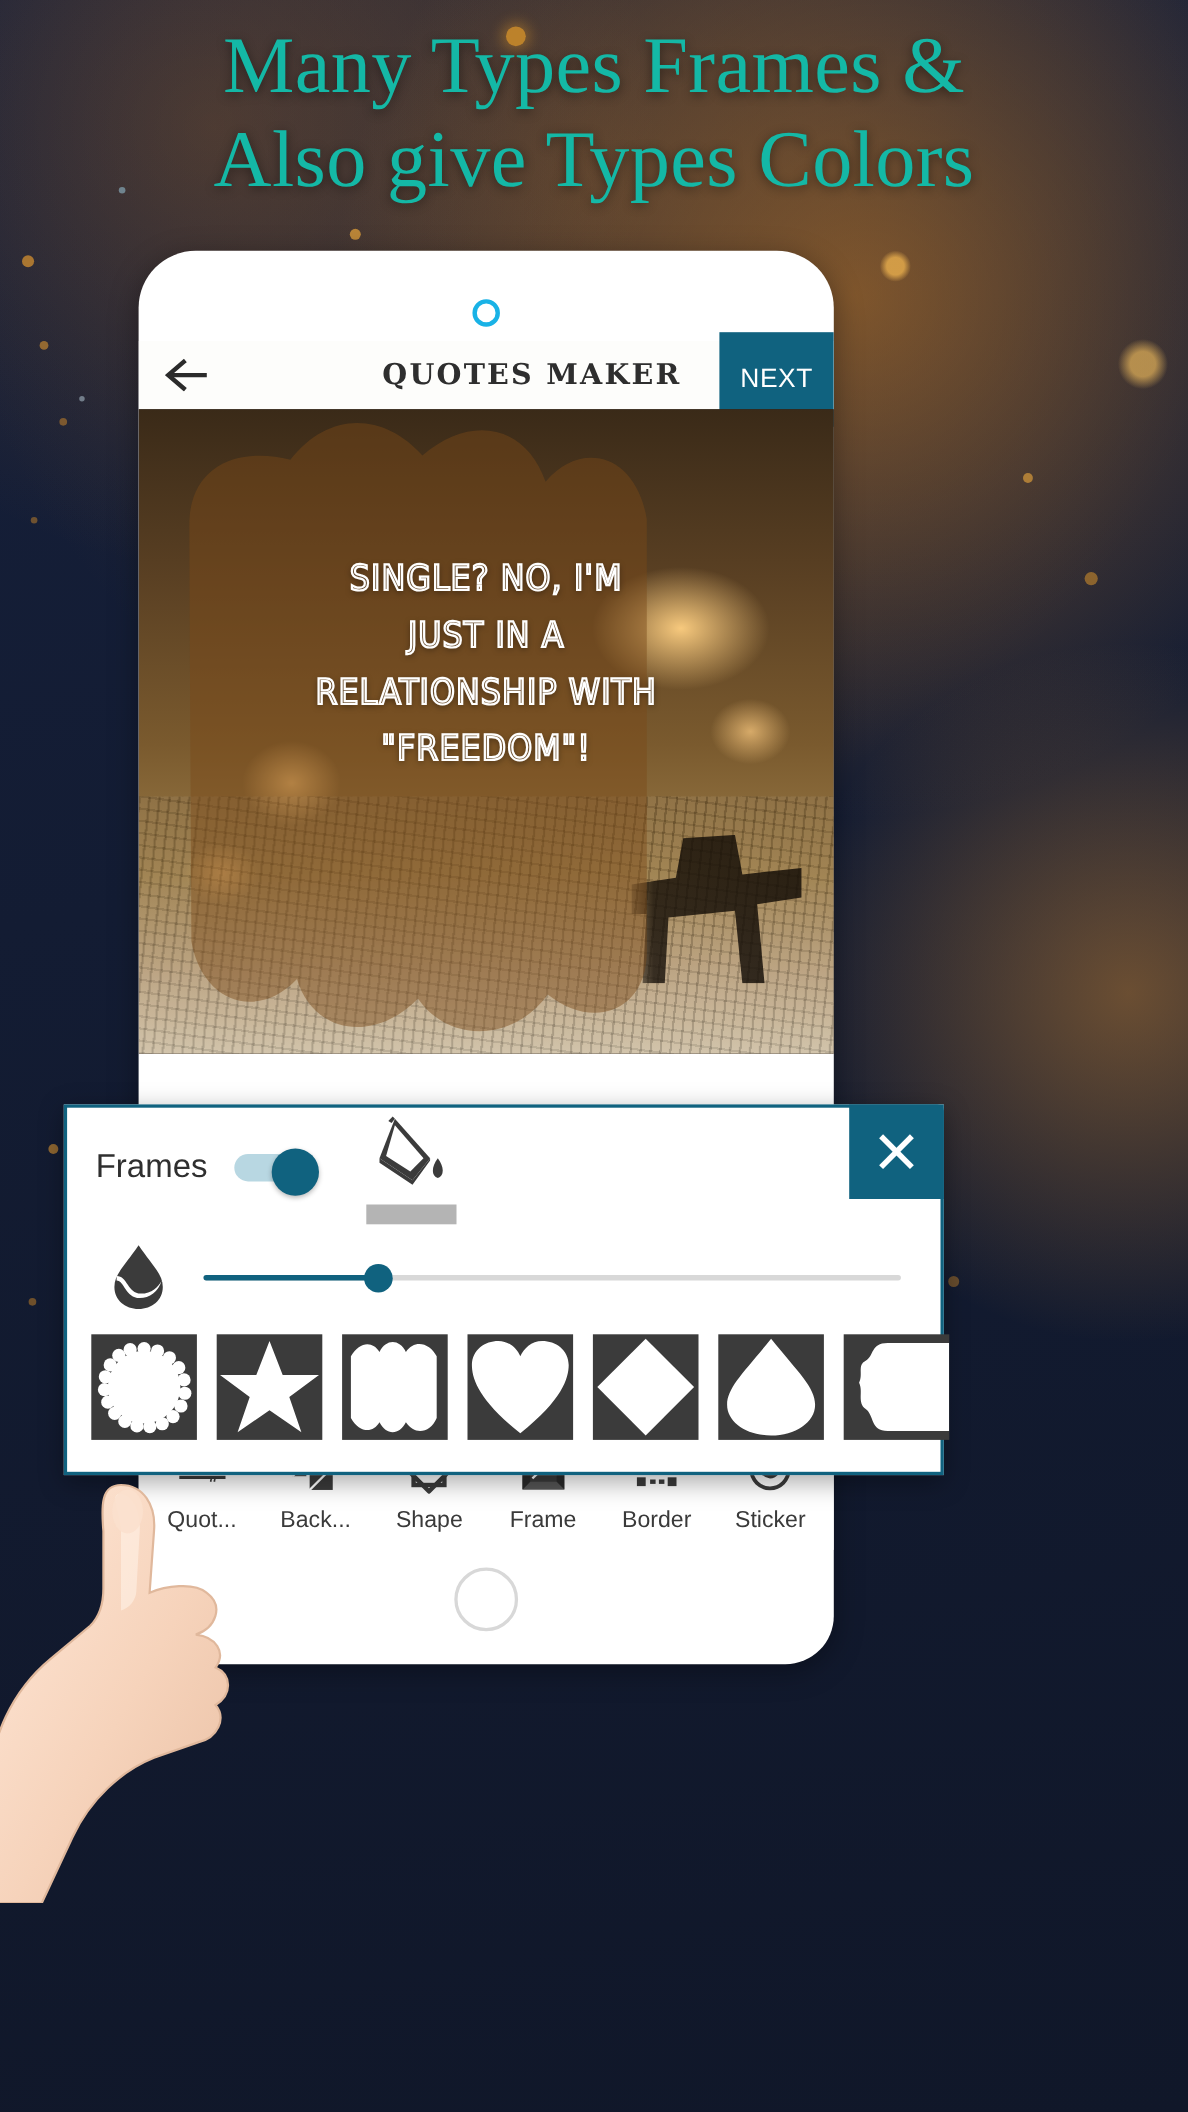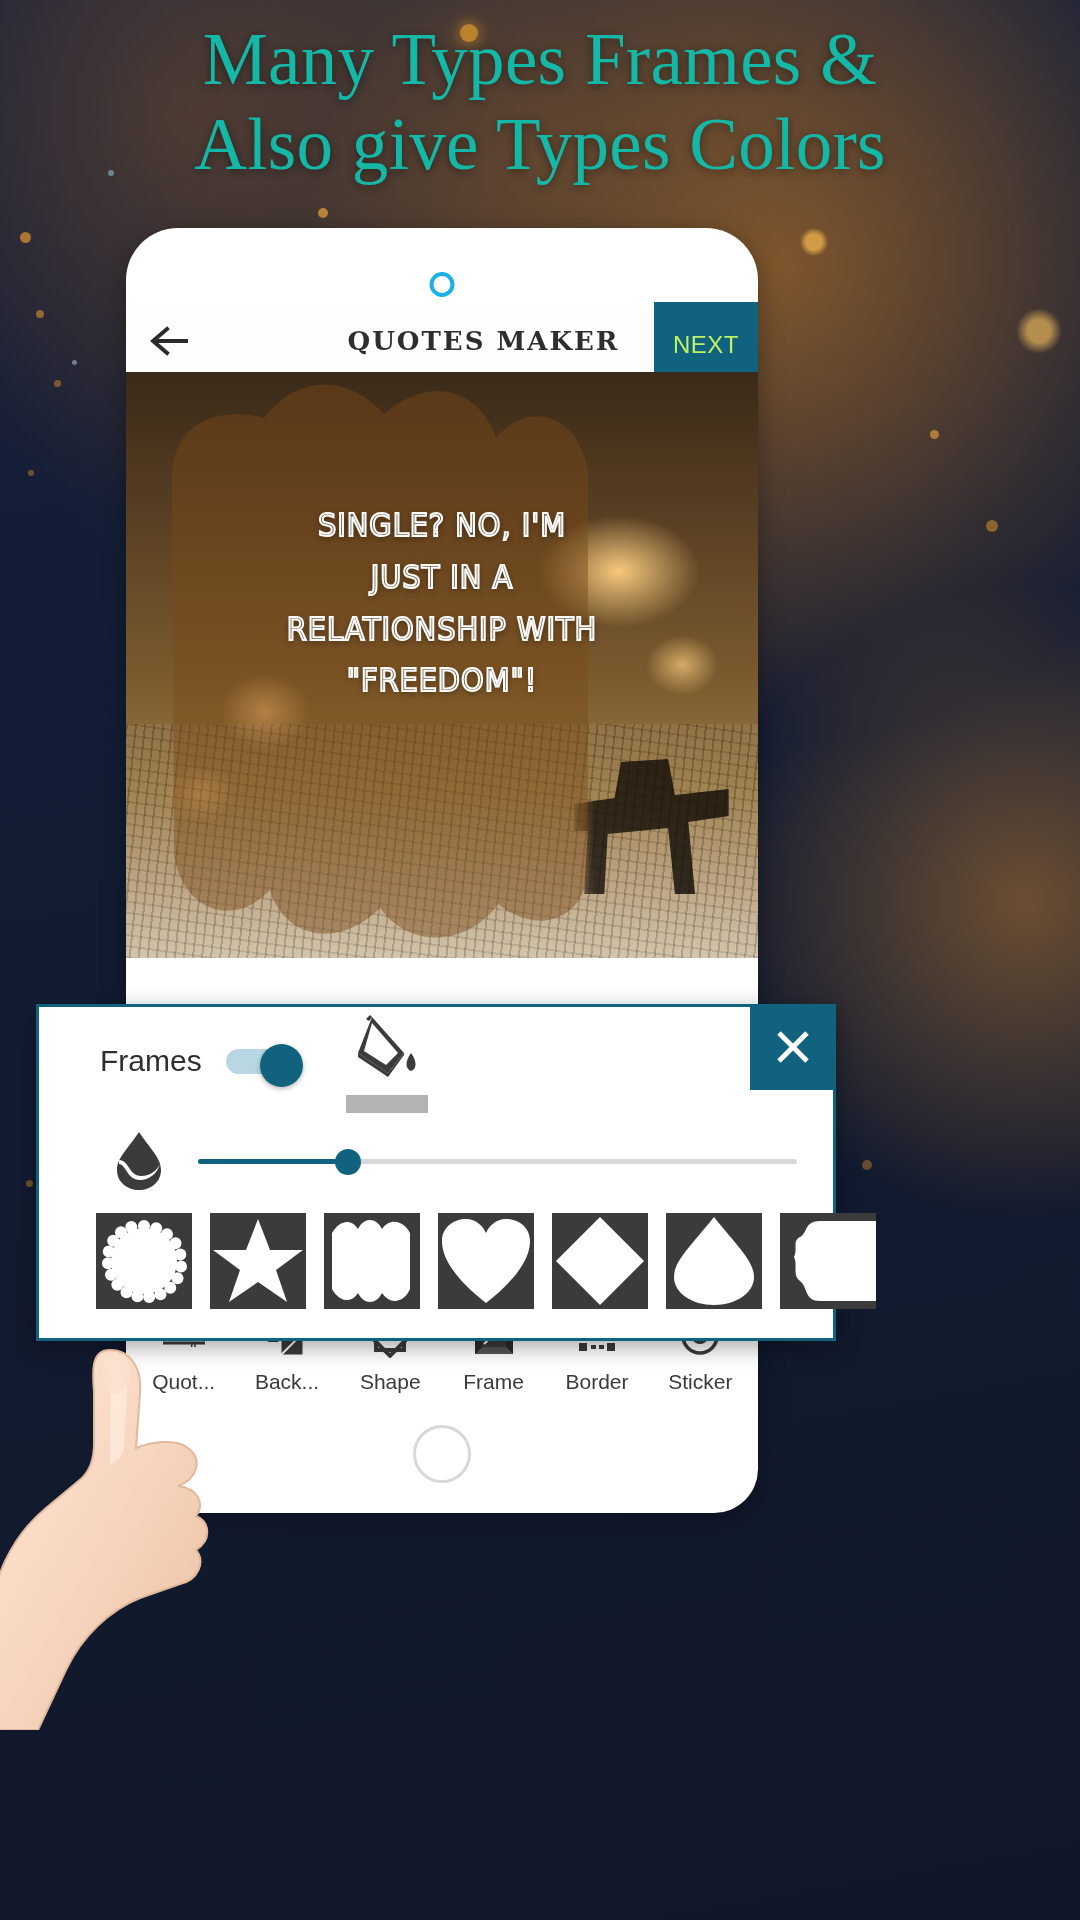--- a/index.html
+++ b/index.html
@@ -49,21 +49,21 @@
     color:#2b2b2b;
   }
   #apptitle{
     flex:1;text-align:center;color:#2e2e2e;
     font-family:"DejaVu Serif", serif;
     font-size:26px;font-weight:700;letter-spacing:2px;
     margin-right:30px;
   }
   #nextbtn{
     position:absolute;right:0;top:-8px;width:104px;height:86px;
-    background:#10627f;color:#bef264;display:flex;align-items:center;justify-content:center;
+    background:#10627f;color:#ffffff;display:flex;align-items:center;justify-content:center;
     font-size:24px;letter-spacing:.5px;
   }
   
   #canvas{
     position:absolute;left:0;top:144px;width:100%;height:586px;
     overflow:hidden;background:#2b2118;
   }
   #photo{position:absolute;inset:0;
     background:
       radial-gradient(ellipse 130px 90px at 78% 34%, rgba(255,208,130,.95) 0%, rgba(255,190,100,.0) 62%),
@@ -95,24 +95,23 @@
     position:absolute;left:58px;right:58px;top:128px;
     text-align:center;
     font-family:"DejaVu Sans Condensed","Liberation Sans Narrow","Liberation Sans",sans-serif;
     font-size:32px;line-height:1.62;font-weight:400;letter-spacing:1px;
     color:rgba(255,255,255,0.10);
     -webkit-text-stroke:2px #ffffff;
     text-shadow:0 2px 6px rgba(0,0,0,.55);
   }
   
   #panel{
-    position:absolute;left:36px;top:1004px;width:800px;height:337px;
+    position:absolute;left:58px;top:1004px;width:800px;height:337px;
     background:#ffffff;border:3px solid #10627f;box-sizing:border-box;
     box-shadow:0 6px 22px rgba(0,0,0,.35);
-    padding-left:35px;
   }
   #panel-head{position:relative;height:108px;display:flex;align-items:center;}
   #frames-label{margin-left:26px;font-size:30px;color:#2f2f2f;}
   .switch{margin-left:24px;position:relative;width:78px;height:34px;}
   .switch .track{position:absolute;left:0;top:5px;width:62px;height:25px;border-radius:13px;background:#b8d7e2;}
   .switch .knob{position:absolute;left:34px;top:0;width:43px;height:43px;border-radius:50%;background:#10627f;
     box-shadow:0 2px 5px rgba(0,0,0,.28);}
   #bucket-wrap{margin-left:38px;position:relative;width:92px;height:96px;}
   #color-swatch{position:absolute;left:4px;bottom:-4px;width:82px;height:18px;background:#b4b4b4;}
   #closebtn{

